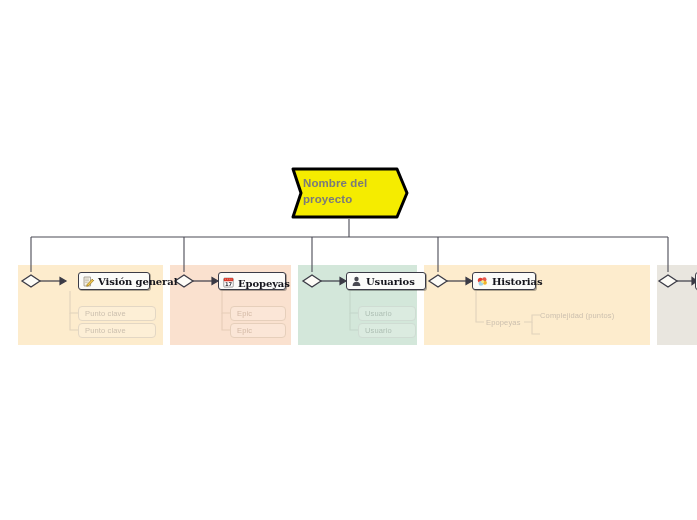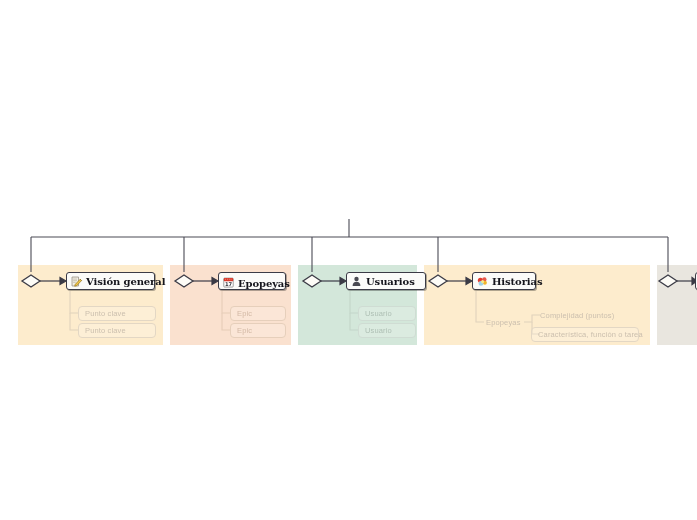--- a/index.html
+++ b/index.html
@@ -171,22 +171,29 @@
       <path d="M350,291 L350,313 L358,313"></path>
       <path d="M350,313 L350,330 L358,330"></path>
     </g>
     <g fill="none" stroke="#e0d2bc" stroke-width="1.1">
       <path d="M476,291 L476,322 L484,322"></path>
       <path d="M524,322 L532,322 L532,315 L540,315"></path>
       <path d="M532,322 L532,334 L540,334"></path>
     </g>
   </svg>
 
-
-  <div class="node-box" style="left:66px; top:272px; width:89px;text-align:right;">
+  <div class="root-node">
+    <svg class="root-shape" viewBox="0 0 120 52">
+      <path d="M4,2 L108,2 L118,26 L108,50 L4,50 L12,26 Z" fill="#f5ec00" stroke="#000000" stroke-width="3" stroke-linejoin="round"></path>
+    </svg>
+    <div class="root-label">Nombre del
+proyecto</div>
+  </div>
+
+  <div class="node-box" style="left:78px; top:272px; width:72px;text-align:right;">
     <svg class="node-icon" viewBox="0 0 16 16">
       <path d="M2.5,2.5 L10.5,2.5 L10.5,13.5 L2.5,13.5 Z" fill="#f3f0e6" stroke="#9a9384" stroke-width="1"></path>
       <path d="M3.8,5 L8.6,5 M3.8,7 L8.6,7 M3.8,9 L7,9" stroke="#b9b2a2" stroke-width="0.9"></path>
       <path d="M6.5,11.5 L12.5,5.2 L14.2,6.9 L8.2,13.2 L5.8,13.8 Z" fill="#f2c64b" stroke="#9a7a1e" stroke-width="0.9" stroke-linejoin="round"></path>
       <path d="M12.5,5.2 L14.2,6.9" stroke="#8a6c18" stroke-width="0.9"></path>
     </svg>
     <span class="node-label">Visión general</span>
   </div>
   <div class="leaf boxed" style="left:78px; top:306px; width:78px;">
     <span>Punto clave</span>
@@ -234,21 +241,18 @@
       <circle cx="8.1" cy="8.1" r="1.9" fill="#f7e98a"></circle>
     </svg>
     <span class="node-label">Historias</span>
   </div>
   <div class="leaf plain" style="left:484px; top:315px; width:42px;">
     <span>Epopeyas</span>
   </div>
   <div class="leaf plain" style="left:538px; top:308px; width:100px;">
     <span>Complejidad (puntos)</span>
   </div>
-  <div class="leaf boxed" style="left:531px; top:327px; width:108px;">
-    <span>Característica, función o tarea</span>
-  </div>
 
   <div class="node-box" style="left:695px; top:272px; width:30px;">
     <span class="node-label"></span>
   </div>
 
 </div>
 
 </body></html>

